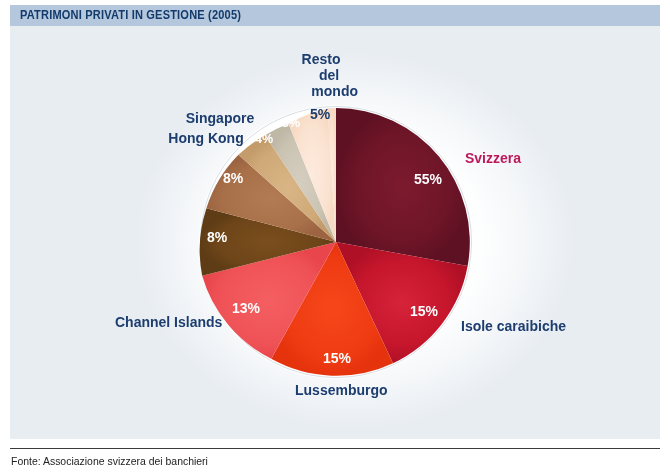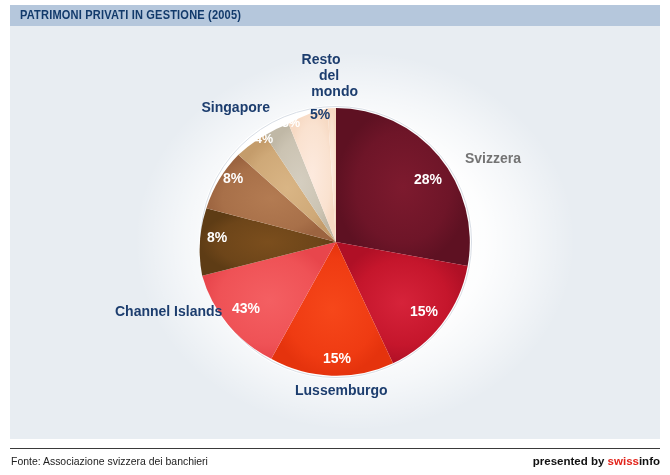--- a/index.html
+++ b/index.html
@@ -40,23 +40,23 @@
   }
 
   .chartsvg{position:absolute;left:0;top:0;}
 
   
   .lbl{
     position:absolute;
     font-size:14px;font-weight:bold;color:#1c3d6e;
     white-space:nowrap;line-height:15px;
   }
-  .lbl.rightal{text-align:right;}
+  .lbl.rightal{text-align:center;margin-top:11px;}
   .lbl.center{text-align:center;}
-  .lbl.hl{color:#737373;}
+  .lbl.hl{color:#be185d;}
 
   
   .pct{
     position:absolute;
     font-family:"Liberation Sans Narrow","Liberation Sans",sans-serif;
     font-size:14px;font-weight:bold;color:#ffffff;
     white-space:nowrap;
   }
   .pct.small{font-size:12.5px;}
   .pct.dark{color:#1c3d6e;}
@@ -161,52 +161,51 @@
 
       <path fill="url(#gSin)" d="M326,216 L254.97,109.29 A134,134 0 0,1 278.57,97.85 Z"></path>
 
       <path fill="url(#gRes)" d="M326,216 L278.57,97.85 A134,134 0 0,1 317.60,82.26 Z"></path>
 
       <path fill="url(#gRes)" d="M326,216 L317.60,82.26 A134,134 0 0,1 326,82 Z"></path>
     </svg>
 
     <div class="lbl hl" style="left:455px;top:125px;">Svizzera</div>
 
+    <div class="lbl" style="left:451px;top:293px;">Isole caraibiche</div>
 
     <div class="lbl rightal" style="left:105px;top:278px;width:105px;">Channel Islands</div>
 
     <div class="lbl" style="left:285px;top:357px;">Lussemburgo</div>
 
 
 
+    <div class="lbl rightal" style="left:146px;top:94px;width:100px;">Hong Kong</div>
 
     <div class="lbl rightal" style="left:160px;top:74px;width:100px;">Singapore</div>
 
     <div class="lbl center" style="left:274px;top:26px;width:74px;">Resto</div>
     <div class="lbl center" style="left:282px;top:42px;width:74px;">del</div>
     <div class="lbl center" style="left:274px;top:58px;width:74px;text-align:right;">mondo</div>
 
-    <div class="pct" style="left:404px;top:145px;">28%</div>
+    <div class="pct" style="left:404px;top:145px;">55%</div>
 
     <div class="pct" style="left:400px;top:277px;">15%</div>
 
     <div class="pct" style="left:313px;top:324px;">15%</div>
 
-    <div class="pct" style="left:222px;top:274px;">43%</div>
+    <div class="pct" style="left:222px;top:274px;">13%</div>
 
     <div class="pct" style="left:197px;top:203px;">8%</div>
 
     <div class="pct" style="left:213px;top:144px;">8%</div>
 
     <div class="pct small" style="left:245px;top:106px;">4%</div>
 
     <div class="pct small" style="left:272px;top:90px;">3%</div>
 
     <div class="pct dark" style="left:300px;top:80px;">5%</div>
   </div>
 
   <div class="footrule"></div>
   <div class="fsource">Fonte: Associazione svizzera dei banchieri</div>
-  <div class="fbrand">
-    <span class="pb">presented by </span><span class="sw">swiss</span><span class="inf">info</span>
-  </div>
 
 </div>
 
 </body></html>

